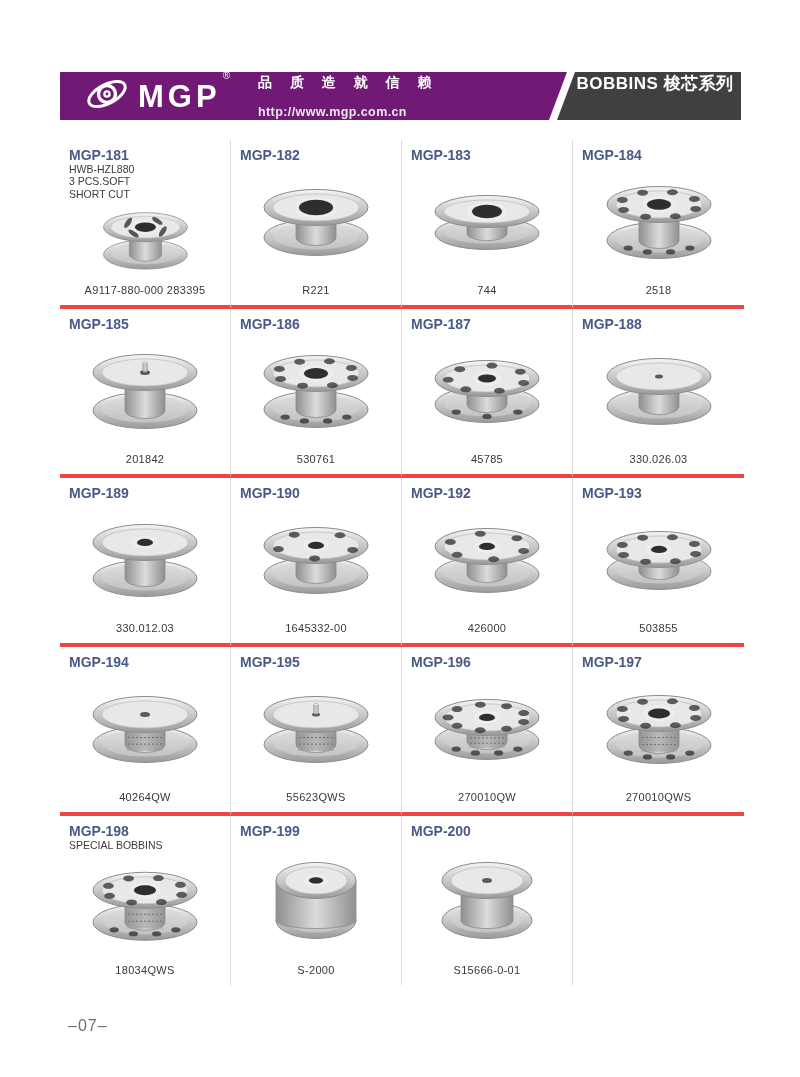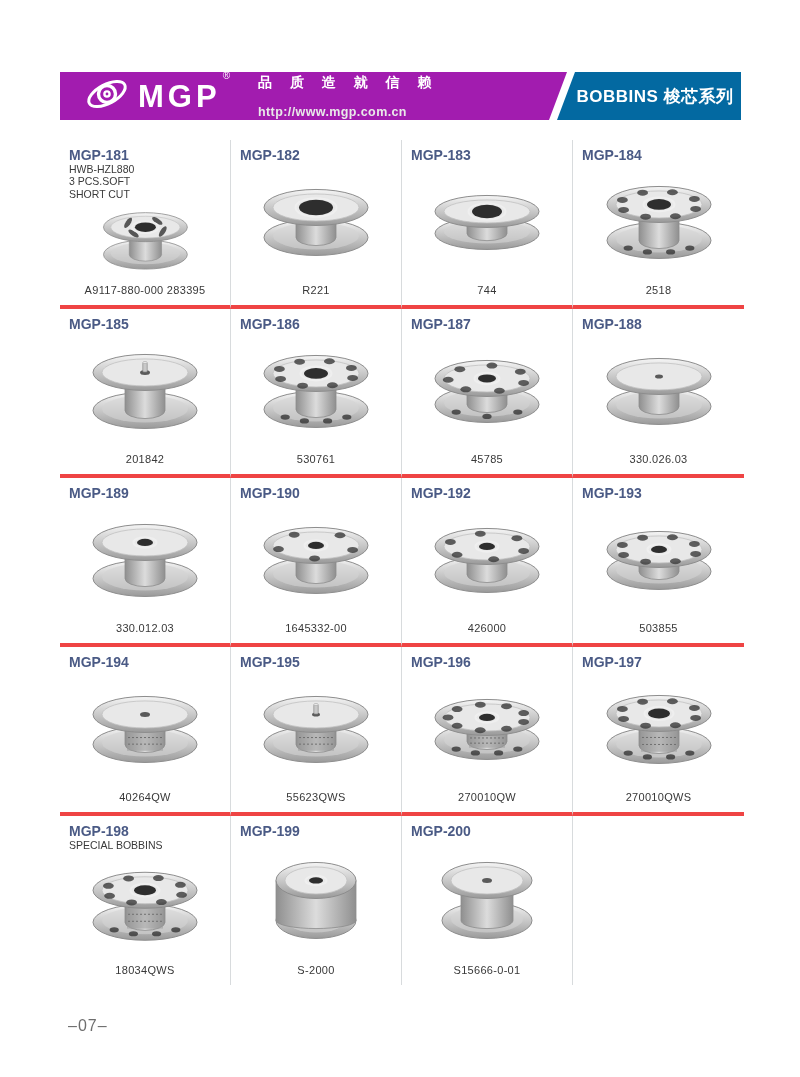--- a/index.html
+++ b/index.html
@@ -3,35 +3,35 @@
 <meta charset="utf-8">
 <style>
   html,body{margin:0;padding:0;}
   body{
     width:800px;height:1077px;position:relative;background:#ffffff;
     font-family:"Liberation Sans","DejaVu Sans",sans-serif;overflow:hidden;
   }
   
   .header{position:absolute;left:60px;top:72px;width:681px;height:48px;}
   .hdr-left{
-    position:absolute;left:0;top:0;width:507px;height:48px;background:#a21caf;
+    position:absolute;left:0;top:0;width:507px;height:48px;background:#701a75;
     clip-path:polygon(0 0,507px 0,489px 48px,0 48px);
     display:flex;align-items:center;color:#fff;
   }
   .logo-wrap{display:flex;align-items:center;padding-left:24px;}
   .logo-icon{margin-right:8px;}
   .logo-text{font-size:31px;font-weight:bold;letter-spacing:4px;line-height:1;}
   .logo-reg{font-size:10px;vertical-align:top;position:relative;top:-10px;left:2px;font-weight:normal;}
   .tagline-block{margin-left:26px;font-weight:bold;}
   .tagline{font-size:14px;letter-spacing:7px;white-space:nowrap;}
   .website{font-size:12.5px;color:#e9e9e9;margin-top:13px;letter-spacing:0.4px;}
   .hdr-right{
-    position:absolute;left:497px;top:0;width:184px;height:48px;background:#0369a1;
+    position:absolute;left:497px;top:0;width:184px;height:48px;background:#404040;
     clip-path:polygon(18px 0,184px 0,184px 48px,0 48px);
-    display:flex;align-items:center;justify-content:center;
+    display:flex;align-items:flex-start;justify-content:center;
   }
   .series-title{color:#fff;font-size:17px;font-weight:bold;padding-left:12px;white-space:nowrap;letter-spacing:0.5px;}
   
   .grid{
     position:absolute;left:60px;top:140px;width:684px;
     display:grid;grid-template-columns:repeat(4,171px);grid-auto-rows:169px;
   }
   .cell{
     box-sizing:border-box;display:flex;flex-direction:column;
     padding:7px 5px 5px 5px;position:relative;

